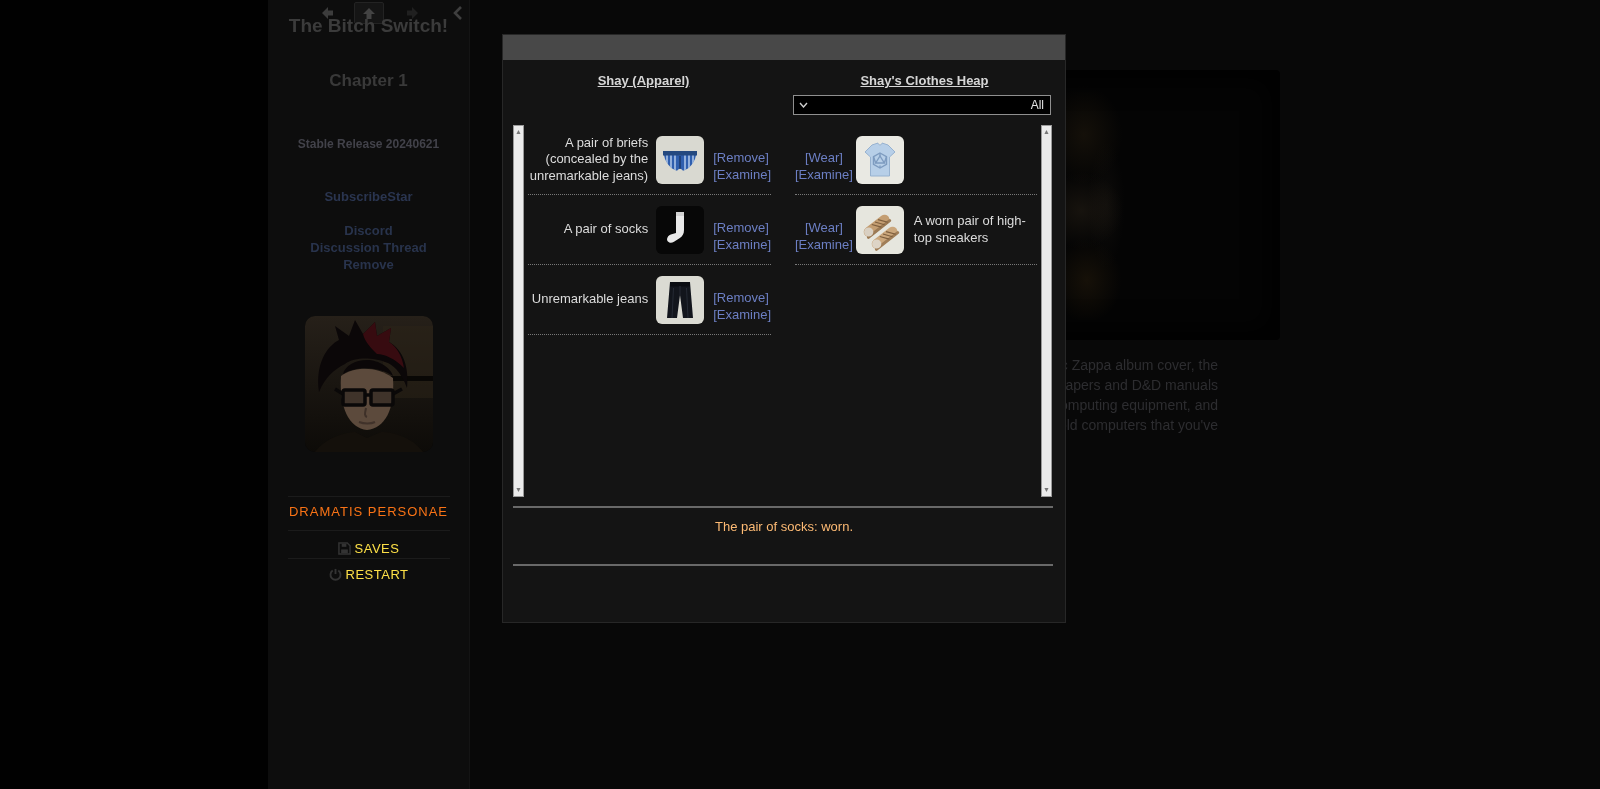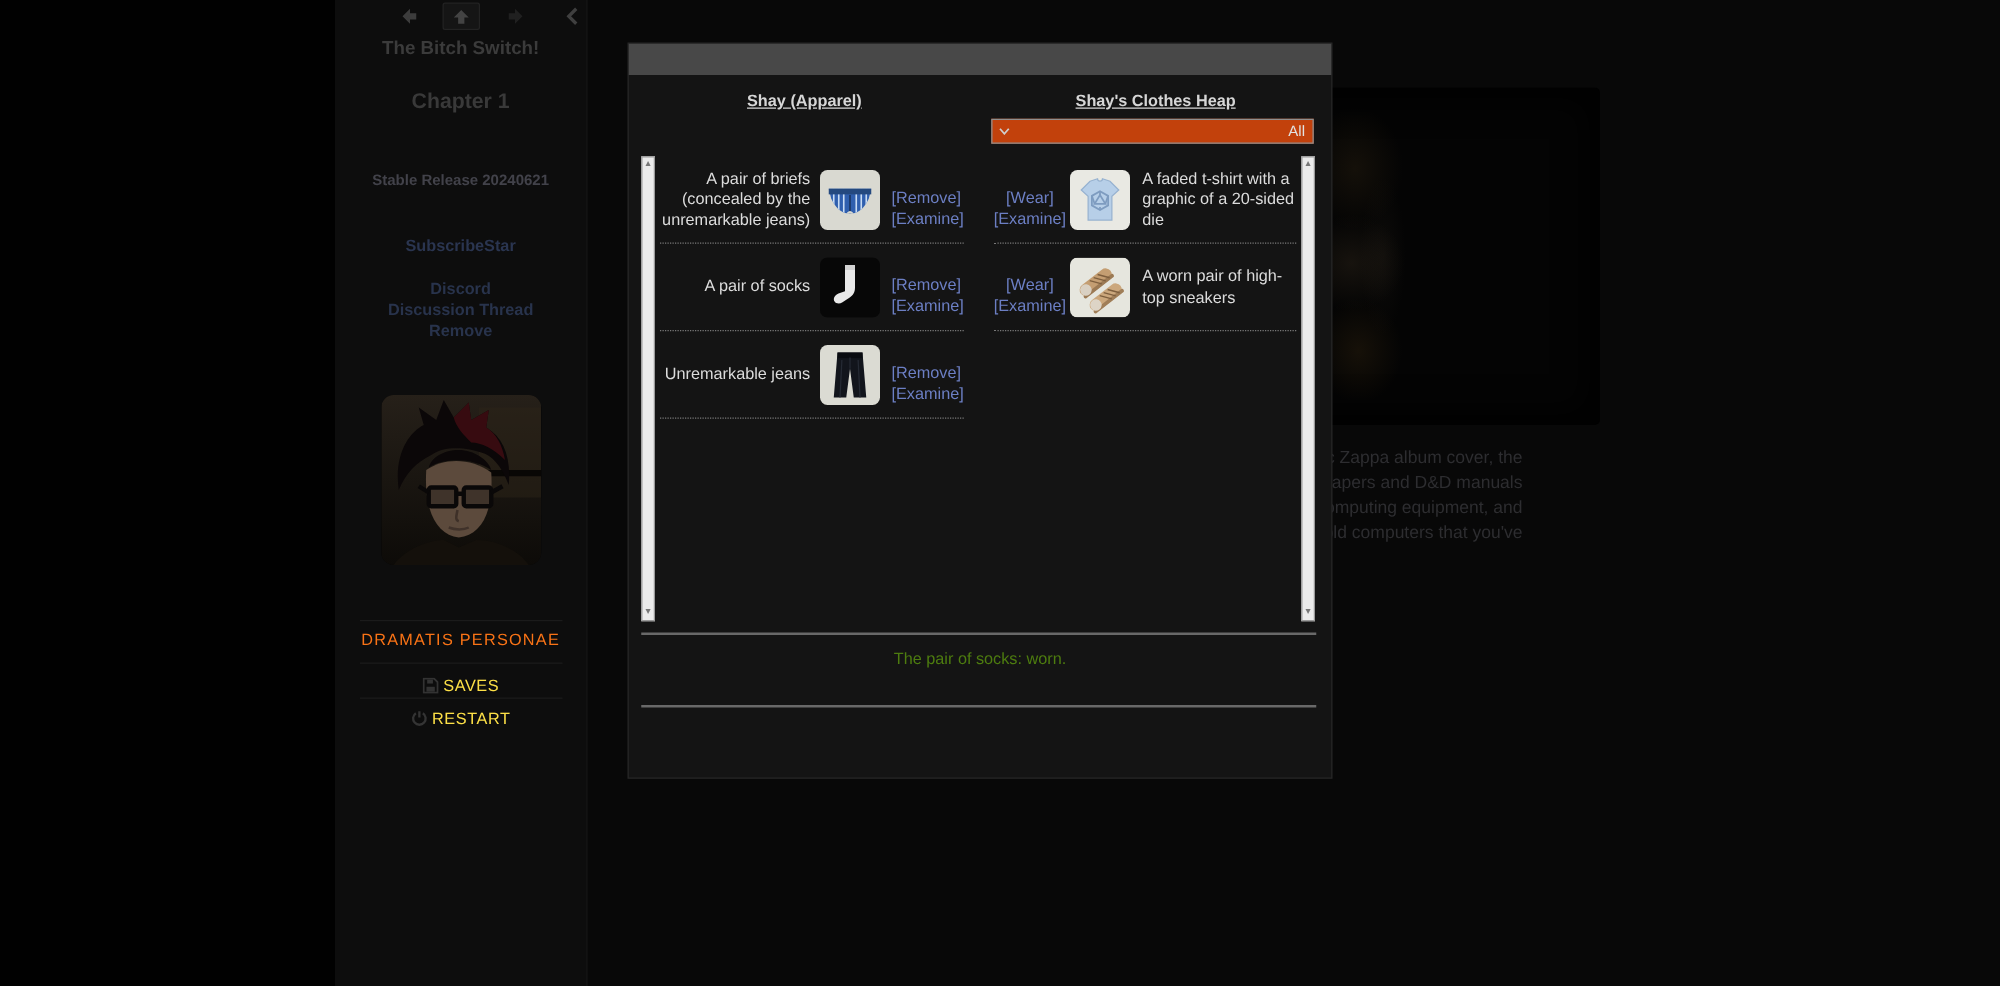--- a/index.html
+++ b/index.html
@@ -11,21 +11,21 @@
   .gutter { position:absolute; left:0; top:0; width:268px; height:789px; background:#010101; }
 
   
   .sidebar { position:absolute; left:268px; top:0; width:202px; height:789px; background:#0d0d0d; border-right:1px solid #141414; }
   .nav-row { position:absolute; top:2px; left:0; width:100%; height:24px; }
   .nav-btn { position:absolute; width:30px; height:22px; display:flex; align-items:center; justify-content:center; background:transparent; border:none; cursor:pointer; }
   .nav-btn.back { left:44px; }
   .nav-btn.up { left:86px; background:#151515; border:1px solid #232323; border-radius:2px; }
   .nav-btn.fwd { left:130px; }
   .collapse-toggle { position:absolute; right:2px; top:0; width:18px; height:22px; display:flex; align-items:center; justify-content:center; background:transparent; border:none; cursor:pointer; }
-  .story-title { position:absolute; top:30px; width:100%; text-align:center; font-size:15px; font-weight:bold; color:#3b3b3b; }
+  .story-title { position:absolute; top:15px; width:100%; text-align:center; font-size:19px; font-weight:bold; color:#3b3b3b; }
   .story-chapter { position:absolute; top:71px; width:100%; text-align:center; font-size:17px; font-weight:bold; color:#393939; }
   .story-release { position:absolute; top:137px; width:100%; text-align:center; font-size:12px; font-weight:bold; color:#42424a; }
   .side-link { display:block; position:absolute; width:100%; text-align:center; font-size:13px; font-weight:bold; text-decoration:none; color:#28334c; }
   .lk-sub { top:189px; color:#2a3550; }
   .lk-dis { top:223px; }
   .lk-thr { top:240px; }
   .lk-web { top:257px; }
   .avatar { position:absolute; left:37px; top:316px; width:128px; height:136px; border-radius:10px; overflow:hidden; box-shadow:inset 0 0 26px 14px rgba(0,0,0,.72); }
   .avatar svg { display:block; }
   .menu-sep { position:absolute; left:20px; width:162px; height:0; border-top:1px solid #1b1b1b; }
@@ -45,21 +45,21 @@
       box-shadow:inset 0 0 24px 12px rgba(0,0,0,.8); }
   .bg-text { position:absolute; left:900px; top:355px; width:318px; text-align:right; font-size:14px; line-height:20px; color:#2d2d30; }
   .bg-text div { white-space:nowrap; }
 
   
   .dialog { position:absolute; left:503px; top:35px; width:562px; height:587px; background:#141414; box-shadow:0 0 0 1px #272727; z-index:10; }
   .titlebar { position:absolute; left:0; top:0; width:100%; height:25px; background:#484848; cursor:move; }
   .col-header { position:absolute; top:38px; width:281px; text-align:center; font-size:13px; font-weight:bold; color:#d6d6d6; text-decoration:underline; }
   .col-header.left { left:0; }
   .col-header.right { left:281px; }
-  .filter { position:absolute; left:290px; top:60px; width:258px; height:20px; border:1px solid #8f8f8f; background:#c2410c; display:flex; align-items:center; justify-content:space-between; padding:0 6px 0 5px; cursor:pointer; }
+  .filter { position:absolute; left:290px; top:60px; width:258px; height:20px; border:1px solid #8f8f8f; background:#000000; display:flex; align-items:center; justify-content:space-between; padding:0 6px 0 5px; cursor:pointer; }
   .filter .val { font-size:12px; color:#e2e2e2; }
 
   .pane { position:absolute; top:90px; height:372px; }
   .pane.left { left:10px; width:258px; padding-left:15px; }
   .pane.right { left:292px; width:257px; padding-right:15px; }
   .vscroll { position:absolute; top:0; width:11px; height:372px; background:#ebebeb; border:1px solid #9a9a9a; }
   .pane.left .vscroll { left:0; }
   .pane.right .vscroll { right:0; }
   .vscroll .arr { position:absolute; left:0; width:9px; text-align:center; font-size:7px; color:#777; line-height:10px; }
   .vscroll .arr.top { top:1px; } .vscroll .arr.bot { bottom:1px; }
@@ -69,21 +69,21 @@
   .pane.left .item-label { text-align:right; padding-right:5px; }
   .pane.right .item-label { text-align:left; padding-left:7px; }
   .iconbox { width:48px; height:48px; flex:0 0 48px; margin:0 3px; border-radius:6px; overflow:hidden; box-shadow:inset 0 0 8px 2px rgba(0,0,0,.35); }
   .acts { flex:0 0 53px; font-size:13px; line-height:17px;margin-top:12px; }
   .pane.left .acts { text-align:left; padding-left:6px; }
   .pane.right .acts { text-align:center; }
   .acts a { display:block; color:#6c7fc4; text-decoration:none; cursor:pointer; }
 
   .dlg-hr { position:absolute; left:10px; width:540px; height:2px; background:#696969; }
   .hr1 { top:471px; } .hr2 { top:529px; }
-  .status-line { position:absolute; top:484px; left:0; width:100%; text-align:center; font-size:13px; color:#4d7c0f; }
+  .status-line { position:absolute; top:484px; left:0; width:100%; text-align:center; font-size:13px; color:#fdba74; }
   .warning-line { position:absolute; top:543px; left:0; width:100%; text-align:center; font-size:13px; color:#c9c91e; }
 </style>
 </head>
 <body>
 
 <div class="stage">
   <div class="gutter"></div>
 
   <div class="sidebar">
     <div class="nav-row">
@@ -273,21 +273,20 @@
           <svg width="48" height="48" viewBox="0 0 48 48">
             <rect width="48" height="48" fill="#e9e9e3"></rect>
             <path d="M16 9 L22 7 C22 9.5 26 9.5 26 7 L32 9 L39 16 L33.5 21 L33.5 40 H14.5 L14.5 21 L9 16 Z" fill="#b7cfe8" stroke="#97b2d0" stroke-width="1"></path>
             <g stroke="#7e9cc0" stroke-width="1.4" fill="none">
               <polygon points="24,17 30.5,20.7 30.5,28.3 24,32 17.5,28.3 17.5,20.7"></polygon>
               <polygon points="24,20 28.3,27 19.7,27"></polygon>
               <path d="M24 17 V20 M30.5 20.7 L28.3 27 M17.5 20.7 L19.7 27 M24 32 L24 29.5"></path>
             </g>
           </svg>
         </div>
-        <div class="item-label">A faded t-shirt with a graphic of a 20-sided die</div>
       </div>
 
       <div class="row">
         <div class="acts">
           <a>[Wear]</a>
           <a>[Examine]</a>
         </div>
         <div class="iconbox">
           <svg width="48" height="48" viewBox="0 0 48 48">
             <rect width="48" height="48" fill="#e6e6de"></rect>

